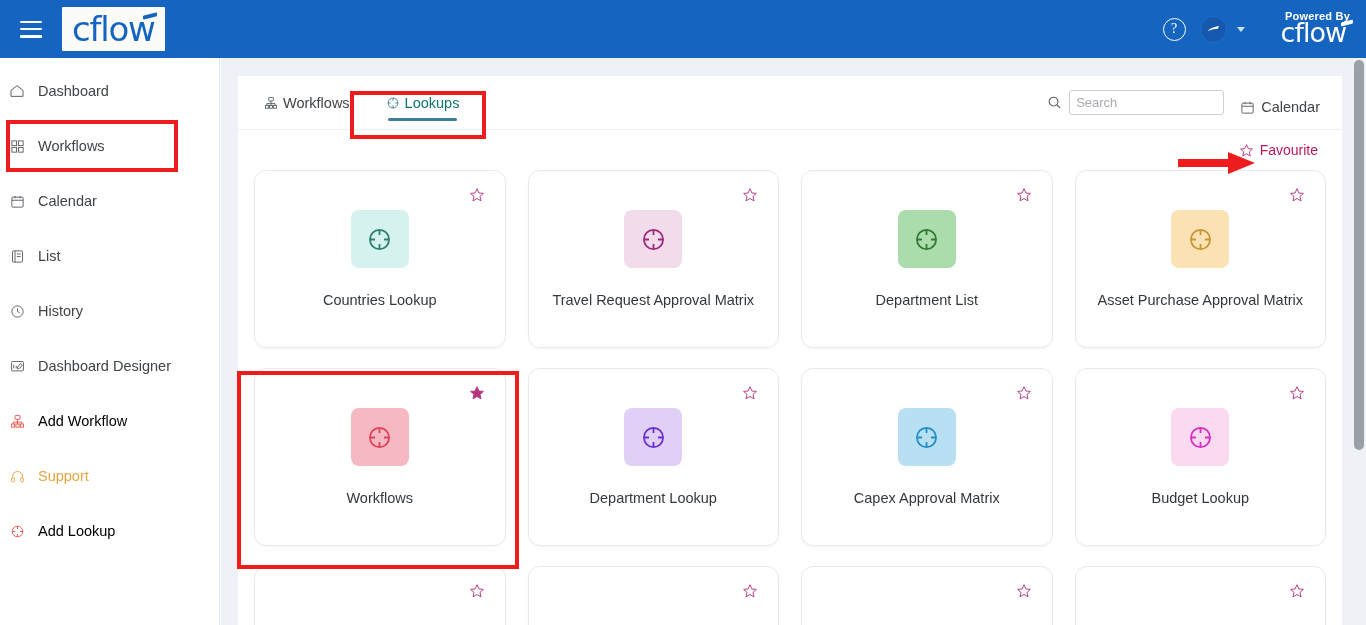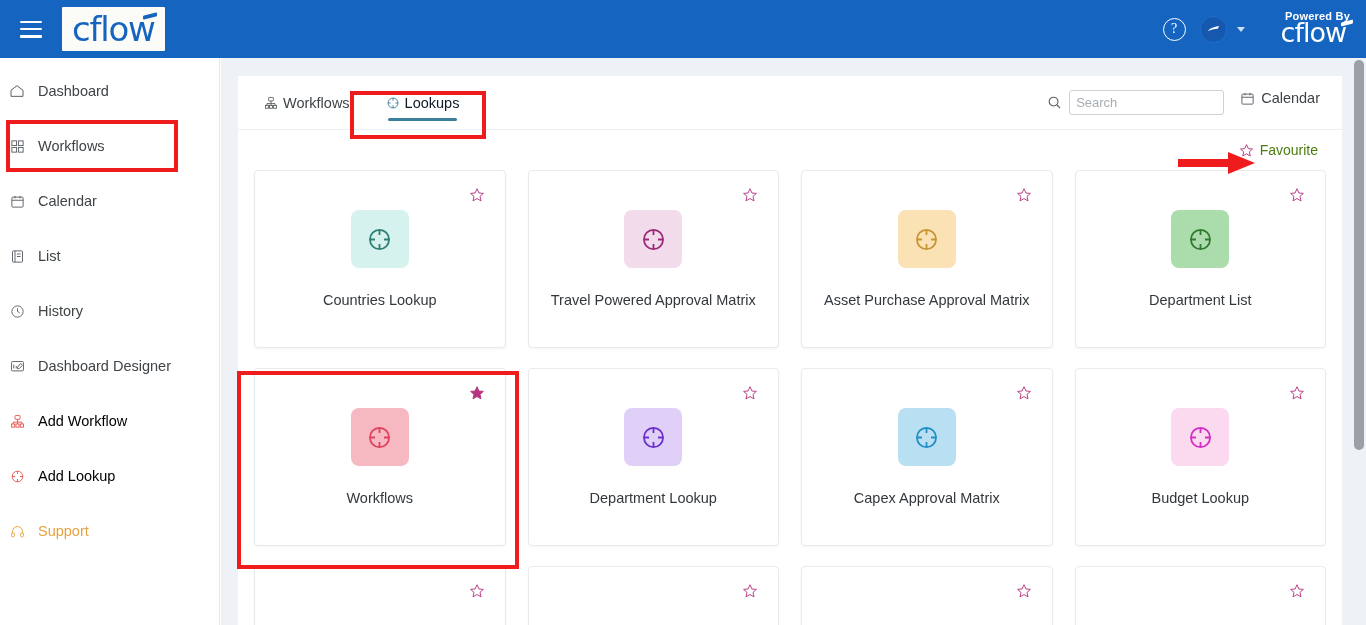--- a/index.html
+++ b/index.html
@@ -149,32 +149,32 @@
     padding: 0 22px;
     border-bottom: 1px solid #edeff2;
   }
   .tab {
     display: flex; align-items: center; gap: 5px;
     font-size: 14.5px; color: #3f4448;
     height: 54px; cursor: pointer;
     padding: 0 4px;
     position: relative;
   }
-  .tab.active { color: #0f172a; }
+  .tab.active { color: #0f766e; }
   .tab.active::after {
     content: "";
     position: absolute; bottom: 9px; left: 6px; right: 6px;
     height: 2.5px; background: #3c7f9b; border-radius: 2px;
   }
   .tab svg { fill: none; stroke: #4a5055; stroke-width: 1.4; }
   .tab.active svg { stroke: #2a6f8e; }
 
   .tabbar-right {
     margin-left: auto;
-    display: flex; align-items: flex-start; gap: 16px;
+    display: flex; align-items: flex-end; gap: 16px;
   }
   .search-wrap { display: flex; align-items: center; gap: 7px; }
   .search-input {
     width: 155px; height: 25px;
     border: 1px solid #ccd1d6;
     border-radius: 3px;
     padding: 0 6px;
     font-size: 13px;
     font-family: "Liberation Sans", sans-serif;
     color: #3f4448;
@@ -187,35 +187,35 @@
   }
 
   .fav-row {
     height: 40px;
     display: flex; align-items: center; justify-content: flex-end;
     padding-right: 24px;
     background: #ffffff;
   }
   .fav-btn {
     display: flex; align-items: center; gap: 6px;
-    font-size: 14px; color: #4d7c0f; cursor: pointer;
+    font-size: 14px; color: #be185d; cursor: pointer;
   }
 
   
   .grid {
     padding: 0 16px;
     display: grid;
     grid-template-columns: repeat(4, 1fr);
     gap: 20px 22px;
   }
   .card {
     position: relative;
     background: #ffffff;
     border: 1px solid #e8ebee;
-    border-radius: 4px;
+    border-radius: 12px;
     height: 178px;
     box-shadow: 0 1px 2px rgba(40,50,60,.05);
     display: flex; flex-direction: column;
     align-items: center; justify-content: center;
     cursor: pointer;
   }
   .card-star {
     position: absolute; top: 16px; right: 20px;
     cursor: pointer; line-height: 0;
   }
@@ -354,39 +354,39 @@
           <rect x="8" y="2.5" width="8" height="6" rx="1"></rect>
             <path d="M12 8.5 V13 M5 13 H19 M5 13 V16 M12 13 V16 M19 13 V16"></path>
           <rect x="2.5" y="16" width="5" height="5"></rect>
             <rect x="9.5" y="16" width="5" height="5"></rect>
             <rect x="16.5" y="16" width="5" height="5"></rect>
         </svg>
       </span>
       <span>Add Workflow</span>
     </div>
 
-    <div class="nav-item accent-red">
-      <span class="nav-icon">
-        <svg width="15" height="15" viewBox="0 0 24 24">
-          <circle cx="12" cy="12" r="8.5"></circle>
-            <path d="M12 3.5 V8 M12 16 V20.5 M3.5 12 H8 M16 12 H20.5"></path>
-        </svg>
-      </span>
-      <span>Add Lookup</span>
-    </div>
-
     <div class="nav-item accent-orange">
       <span class="nav-icon">
         <svg width="15" height="15" viewBox="0 0 24 24">
           <path d="M4 15 V12 A8 8 0 0 1 20 12 V15"></path>
           <rect x="2.5" y="14" width="4.5" height="6.5" rx="1.8"></rect>
           <rect x="17" y="14" width="4.5" height="6.5" rx="1.8"></rect>
         </svg>
       </span>
       <span>Support</span>
+    </div>
+
+    <div class="nav-item accent-red">
+      <span class="nav-icon">
+        <svg width="15" height="15" viewBox="0 0 24 24">
+          <circle cx="12" cy="12" r="8.5"></circle>
+            <path d="M12 3.5 V8 M12 16 V20.5 M3.5 12 H8 M16 12 H20.5"></path>
+        </svg>
+      </span>
+      <span>Add Lookup</span>
     </div>
   </div>
 
   <div class="main">
     <div class="panel">
 
       <div class="tabbar">
         <div class="tab">
           <svg width="14" height="14" viewBox="0 0 24 24">
             <rect x="8" y="2.5" width="8" height="6" rx="1"></rect>
@@ -449,45 +449,45 @@
           <div class="card">
             <span class="card-star"><svg width="16" height="16" viewBox="0 0 24 24" fill="none" stroke="#b5347f" stroke-width="1.4">
                 <path d="M12 2.6 L14.9 9 L21.6 9.6 L16.5 14.1 L18 20.8 L12 17.3 L6 20.8 L7.5 14.1 L2.4 9.6 L9.1 9 Z"></path>
               </svg></span>
             <div class="card-tile" style="background: rgb(242, 220, 236);">
               <svg width="27" height="27" viewBox="0 0 24 24" fill="none" stroke="#9c2a78" stroke-width="1.6">
                 <circle cx="12" cy="12" r="8.5"></circle>
                 <path d="M12 3.5 V8 M12 16 V20.5 M3.5 12 H8 M16 12 H20.5"></path>
               </svg>
             </div>
-            <div class="card-label">Travel Powered Approval Matrix</div>
+            <div class="card-label">Travel Request Approval Matrix</div>
+          </div>
+          <div class="card">
+            <span class="card-star"><svg width="16" height="16" viewBox="0 0 24 24" fill="none" stroke="#b5347f" stroke-width="1.4">
+                <path d="M12 2.6 L14.9 9 L21.6 9.6 L16.5 14.1 L18 20.8 L12 17.3 L6 20.8 L7.5 14.1 L2.4 9.6 L9.1 9 Z"></path>
+              </svg></span>
+            <div class="card-tile" style="background: rgb(171, 220, 171);">
+              <svg width="27" height="27" viewBox="0 0 24 24" fill="none" stroke="#317a31" stroke-width="1.6">
+                <circle cx="12" cy="12" r="8.5"></circle>
+                <path d="M12 3.5 V8 M12 16 V20.5 M3.5 12 H8 M16 12 H20.5"></path>
+              </svg>
+            </div>
+            <div class="card-label">Department List</div>
           </div>
           <div class="card">
             <span class="card-star"><svg width="16" height="16" viewBox="0 0 24 24" fill="none" stroke="#b5347f" stroke-width="1.4">
                 <path d="M12 2.6 L14.9 9 L21.6 9.6 L16.5 14.1 L18 20.8 L12 17.3 L6 20.8 L7.5 14.1 L2.4 9.6 L9.1 9 Z"></path>
               </svg></span>
             <div class="card-tile" style="background: rgb(250, 226, 180);">
               <svg width="27" height="27" viewBox="0 0 24 24" fill="none" stroke="#c79533" stroke-width="1.6">
                 <circle cx="12" cy="12" r="8.5"></circle>
                 <path d="M12 3.5 V8 M12 16 V20.5 M3.5 12 H8 M16 12 H20.5"></path>
               </svg>
             </div>
             <div class="card-label">Asset Purchase Approval Matrix</div>
-          </div>
-          <div class="card">
-            <span class="card-star"><svg width="16" height="16" viewBox="0 0 24 24" fill="none" stroke="#b5347f" stroke-width="1.4">
-                <path d="M12 2.6 L14.9 9 L21.6 9.6 L16.5 14.1 L18 20.8 L12 17.3 L6 20.8 L7.5 14.1 L2.4 9.6 L9.1 9 Z"></path>
-              </svg></span>
-            <div class="card-tile" style="background: rgb(171, 220, 171);">
-              <svg width="27" height="27" viewBox="0 0 24 24" fill="none" stroke="#317a31" stroke-width="1.6">
-                <circle cx="12" cy="12" r="8.5"></circle>
-                <path d="M12 3.5 V8 M12 16 V20.5 M3.5 12 H8 M16 12 H20.5"></path>
-              </svg>
-            </div>
-            <div class="card-label">Department List</div>
           </div>
           <div class="card">
             <span class="card-star"><svg width="16" height="16" viewBox="0 0 24 24" fill="#b5347f" stroke="#b5347f" stroke-width="1.4">
                 <path d="M12 2.6 L14.9 9 L21.6 9.6 L16.5 14.1 L18 20.8 L12 17.3 L6 20.8 L7.5 14.1 L2.4 9.6 L9.1 9 Z"></path>
               </svg></span>
             <div class="card-tile" style="background: rgb(246, 184, 193);">
               <svg width="27" height="27" viewBox="0 0 24 24" fill="none" stroke="#e0415c" stroke-width="1.6">
                 <circle cx="12" cy="12" r="8.5"></circle>
                 <path d="M12 3.5 V8 M12 16 V20.5 M3.5 12 H8 M16 12 H20.5"></path>
               </svg>

